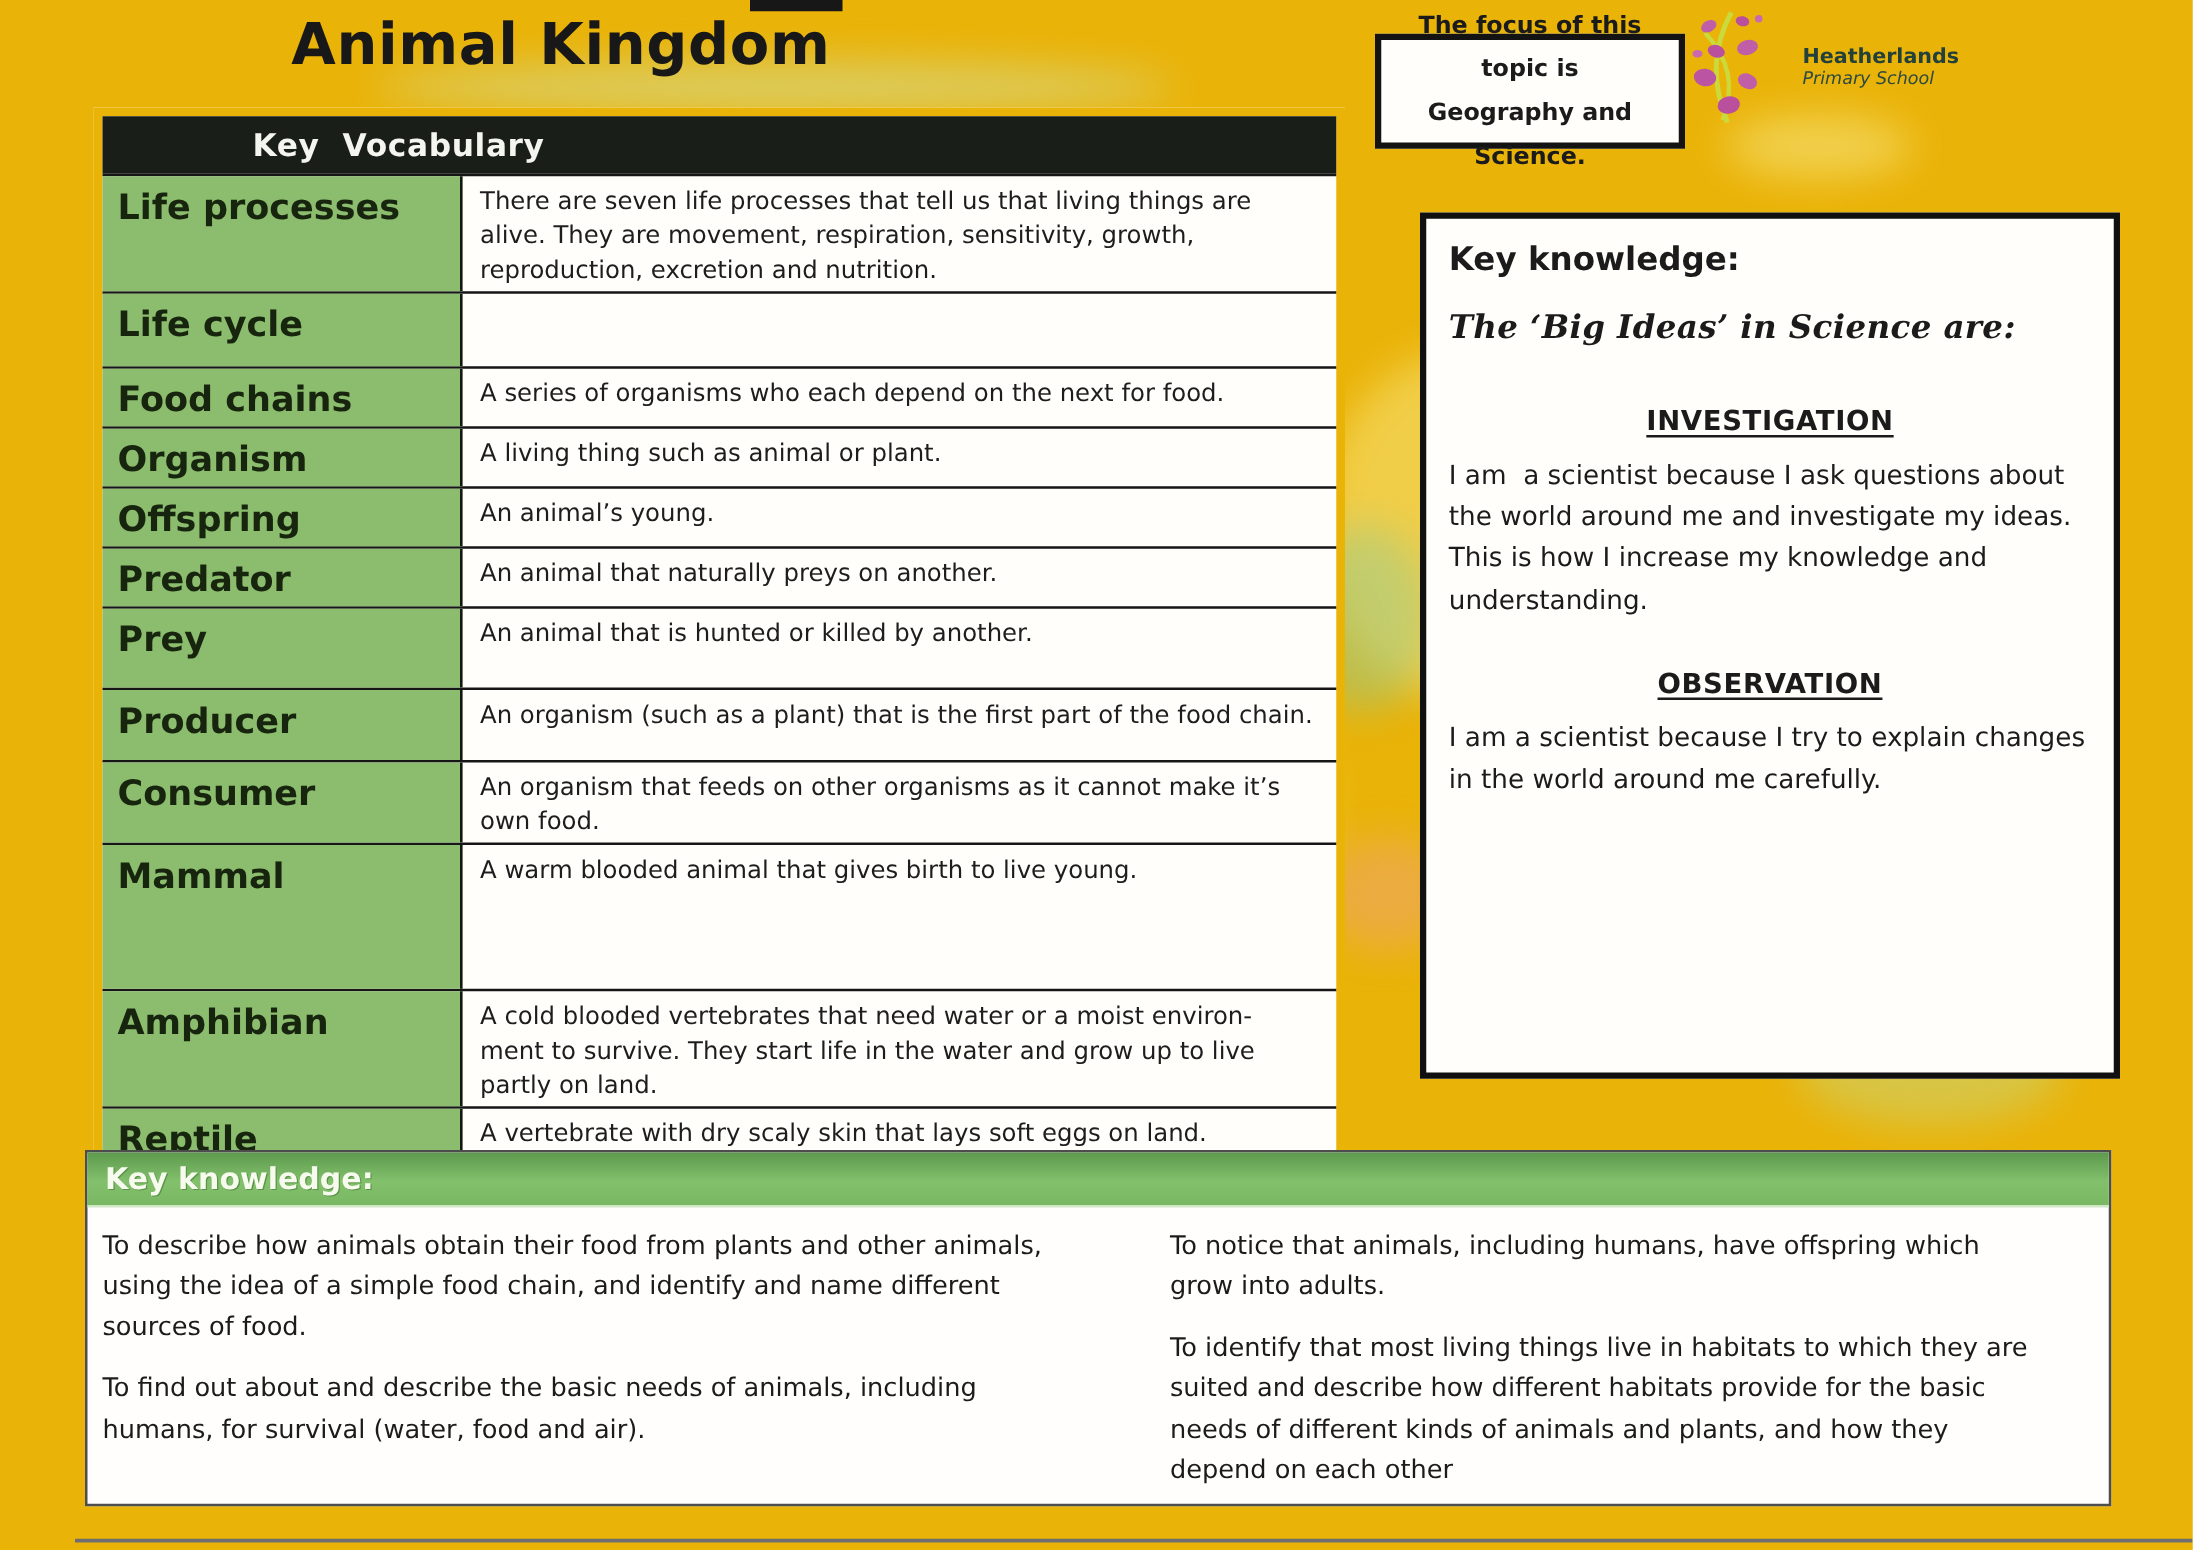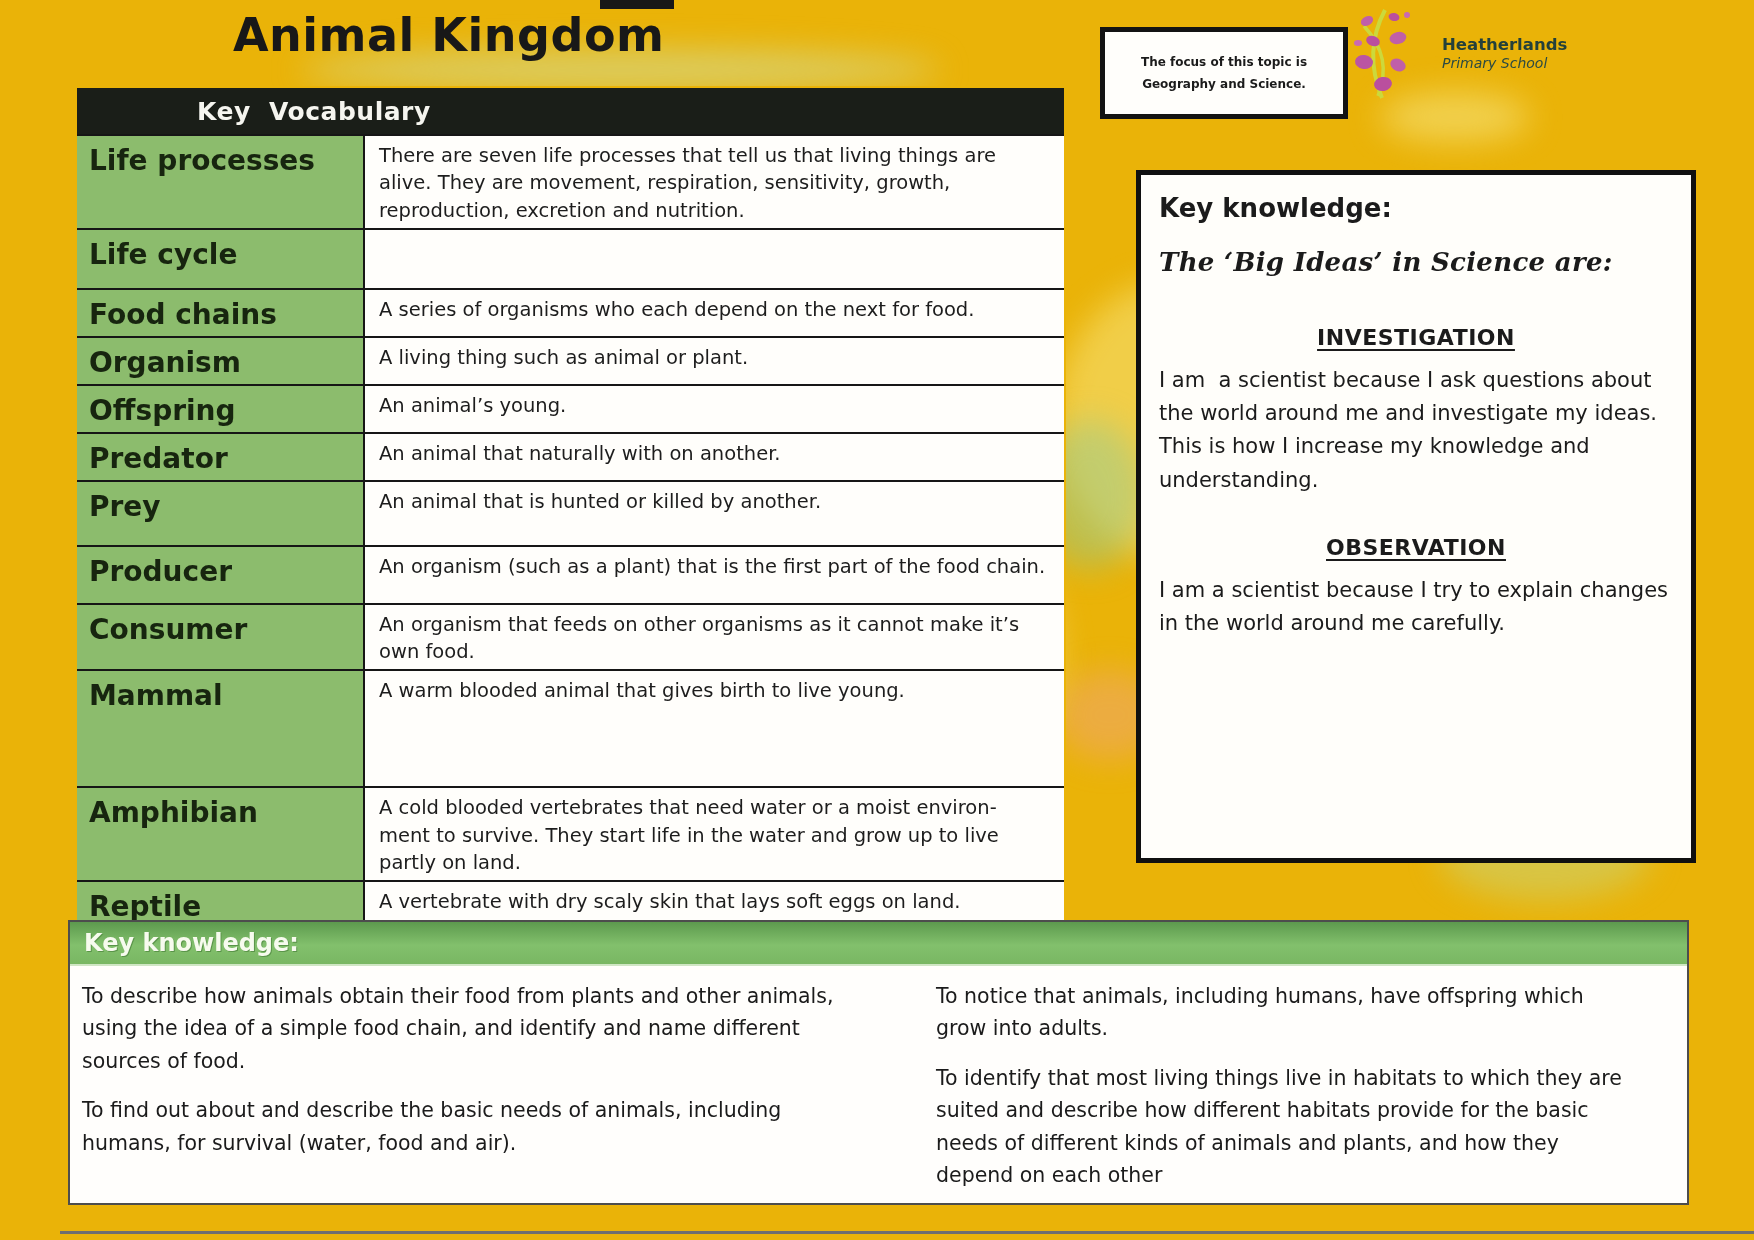--- a/index.html
+++ b/index.html
@@ -14,32 +14,32 @@
 
   
   .page-title{left:233px; top:8px; font-size:46px; font-weight:bold; letter-spacing:.5px; color:#181818;}
   .top-tab{left:600px; top:0; width:74px; height:9px; background:#171717;}
 
   
   .focus-box{
     left:1100px; top:27px; width:238px; height:82px;
     border:5px solid #131313; background:#fffefb;
     display:flex; flex-direction:column; align-items:center; justify-content:center;
-    font-size:12px; font-weight:bold; line-height:1.85; text-align:center;
+    font-size:19px; font-weight:bold; line-height:1.85; text-align:center;
   }
 
   
   .logo{left:1352px; top:8px; width:360px; height:96px; display:flex; align-items:center;}
   .logo svg{width:66px; height:92px;}
   .logo-text{margin-left:24px; margin-top:-6px;}
   .logo-name{font-size:16.5px; font-weight:bold; color:#24403a; line-height:1.2;}
   .logo-sub{font-size:14px; color:#2c4a42; line-height:1.2;font-style:italic;}
 
   
-  .vocab{left:75px; top:86px; width:987px; border:2px solid #eab308; background:#fffefb;}
+  .vocab{left:75px; top:86px; width:987px; border:7px solid #eab308; background:#fffefb;}
   .vocab-header{
     height:46px; background:#1a1e18; color:#f5f5ef;
     font-size:25px; font-weight:bold; display:flex; align-items:center;
     padding-left:120px; white-space:pre; letter-spacing:.5px;
   }
   .vrow{display:flex; border-top:2.5px solid #161616;}
   .vrow:first-of-type{border-top:none;}
   .term{
     width:266px; flex:0 0 266px; background:#8cbc6d; color:#17250f;
     font-size:28px; font-weight:bold; padding:7px 8px 4px 12px;
@@ -157,21 +157,21 @@
     <div class="vrow">
       <div class="term">Organism</div>
       <div class="def">A living thing such as animal or plant.</div>
     </div>
     <div class="vrow">
       <div class="term">Offspring</div>
       <div class="def">An animal’s young.</div>
     </div>
     <div class="vrow">
       <div class="term">Predator</div>
-      <div class="def">An animal that naturally with on another.</div>
+      <div class="def">An animal that naturally preys on another.</div>
     </div>
     <div class="vrow">
       <div class="term">Prey</div>
       <div class="def">An animal that is hunted or killed by another.</div>
     </div>
     <div class="vrow">
       <div class="term">Producer</div>
       <div class="def">An organism (such as a plant) that is the first part of the food chain.</div>
     </div>
     <div class="vrow">

